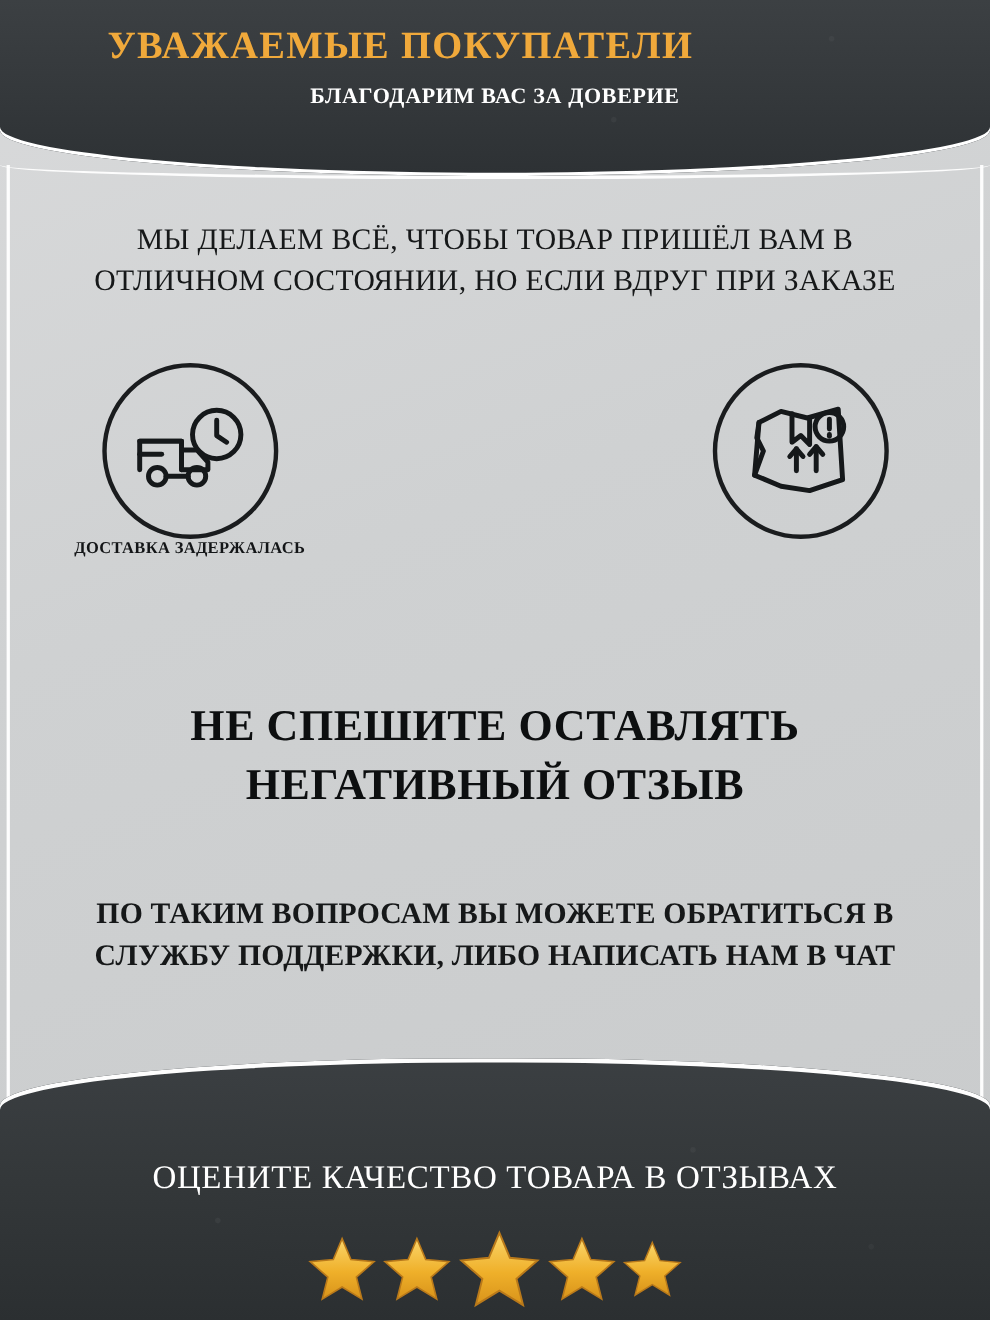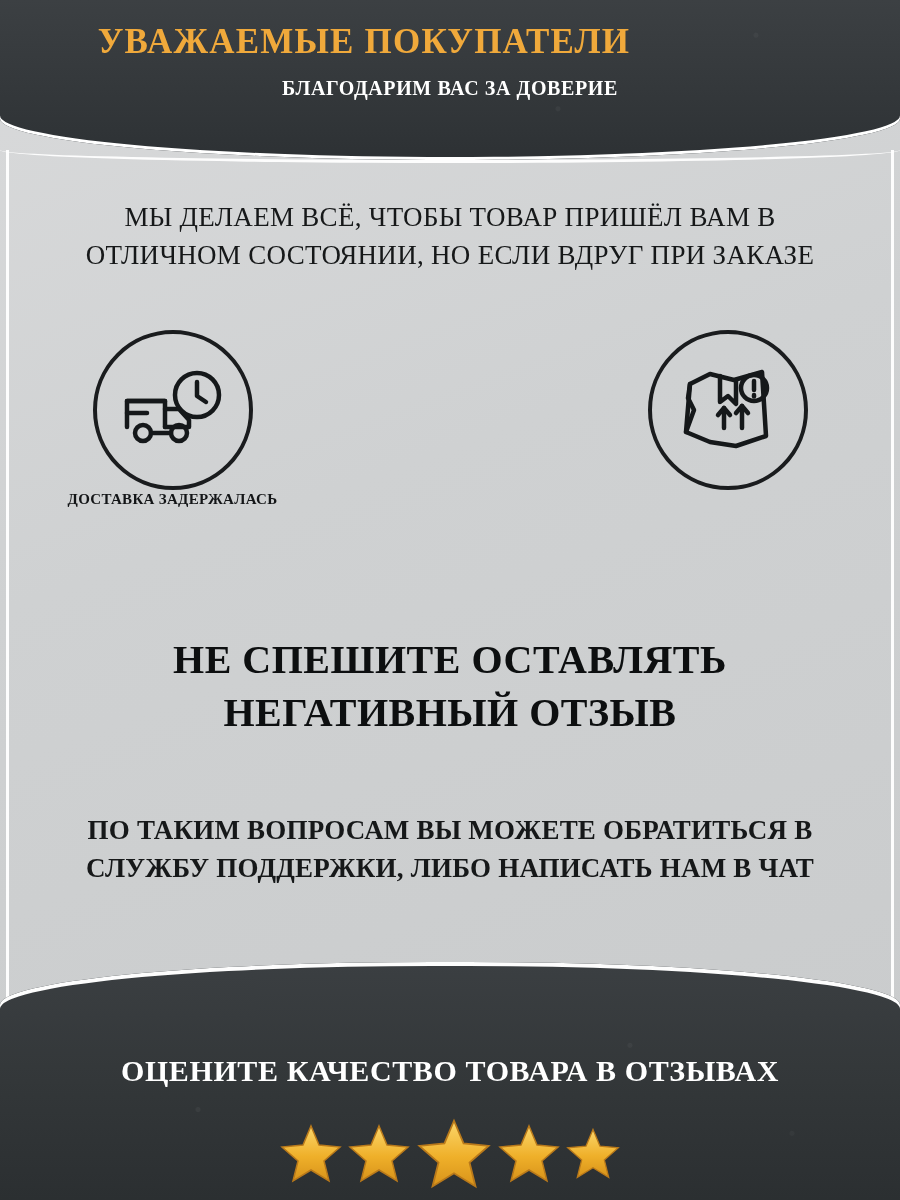--- a/index.html
+++ b/index.html
@@ -166,21 +166,21 @@
     box-shadow: inset 0 4px 0 0 #fdfdfd;
   }
   .bottom-title {
     position: absolute;
     bottom: 110px;
     left: 0;
     width: 900px;
     text-align: center;
     color: #ffffff;
     font-size: 30px;
-    font-weight: bold;
+    font-weight: normal;
     line-height: 1.3;
     letter-spacing: 0.6px;
     text-transform: uppercase;
   }
   .stars {
     position: absolute;
     bottom: 10px;
     left: 0;
     width: 900px;
     display: flex;

